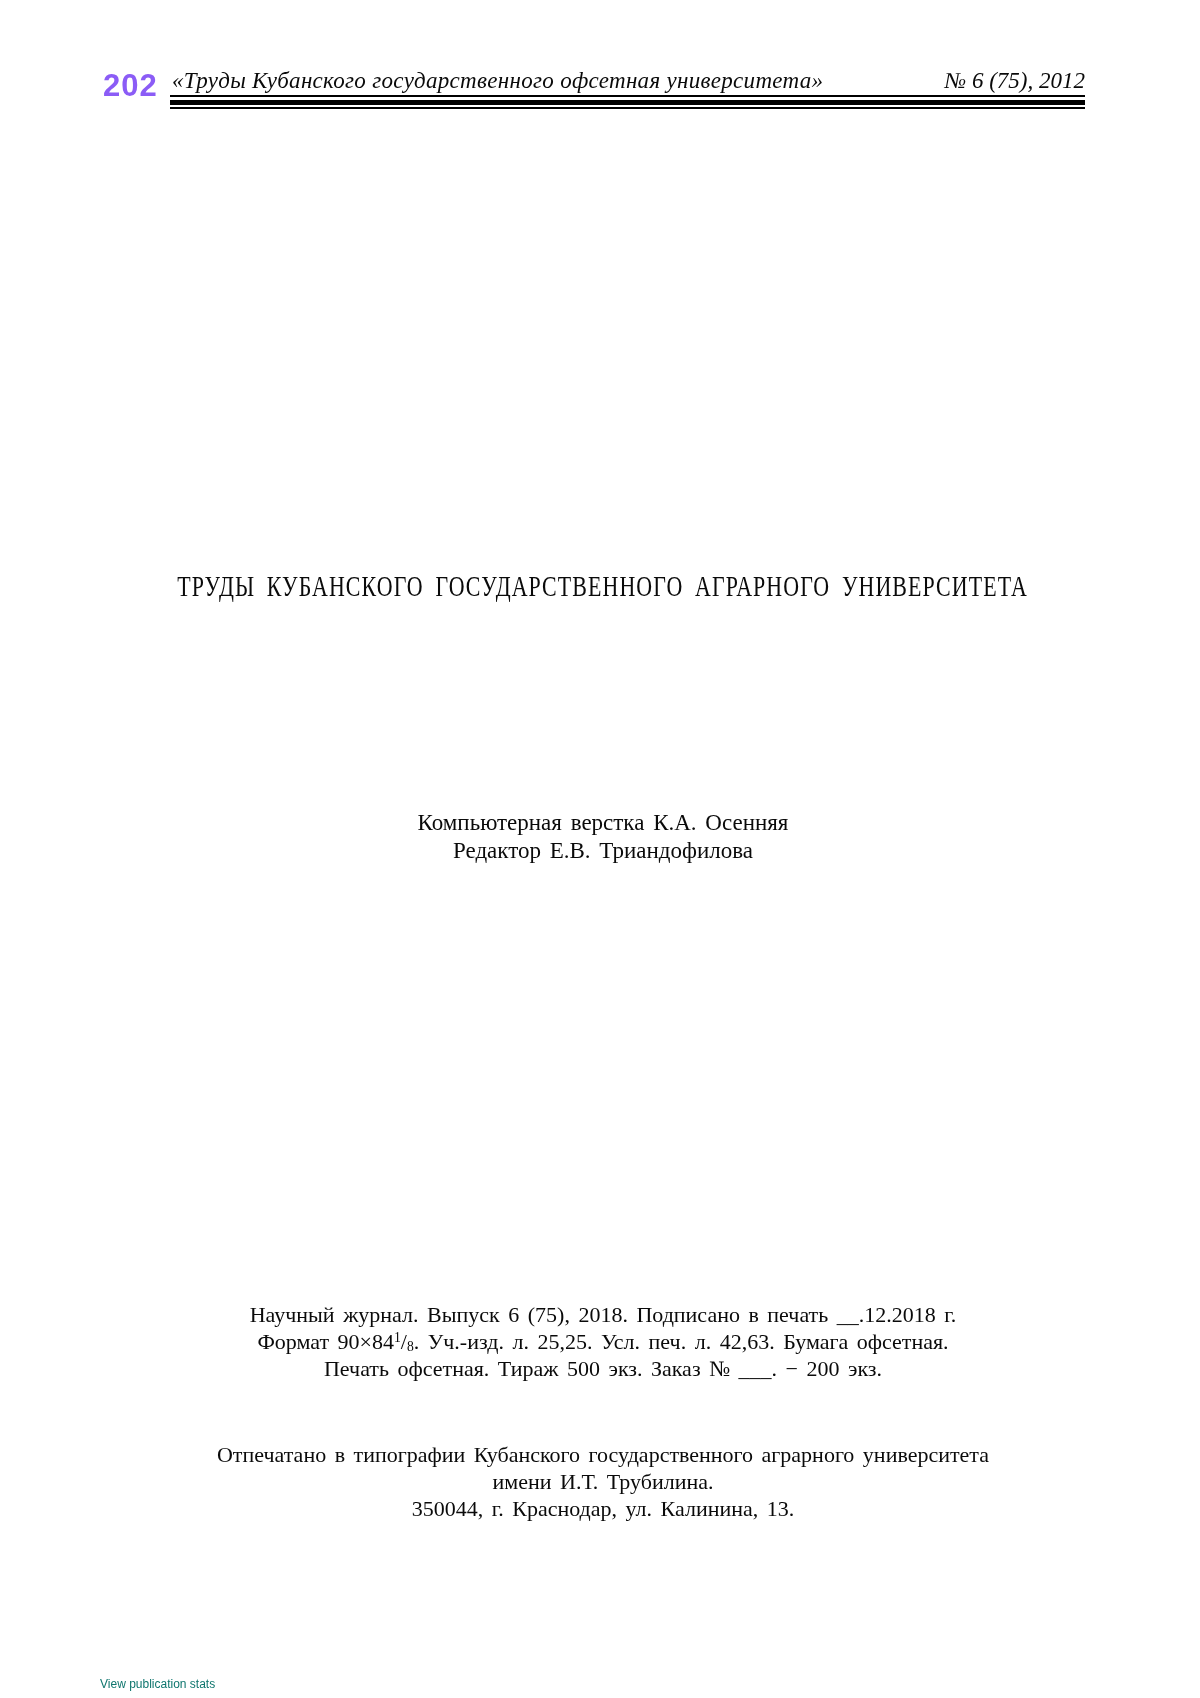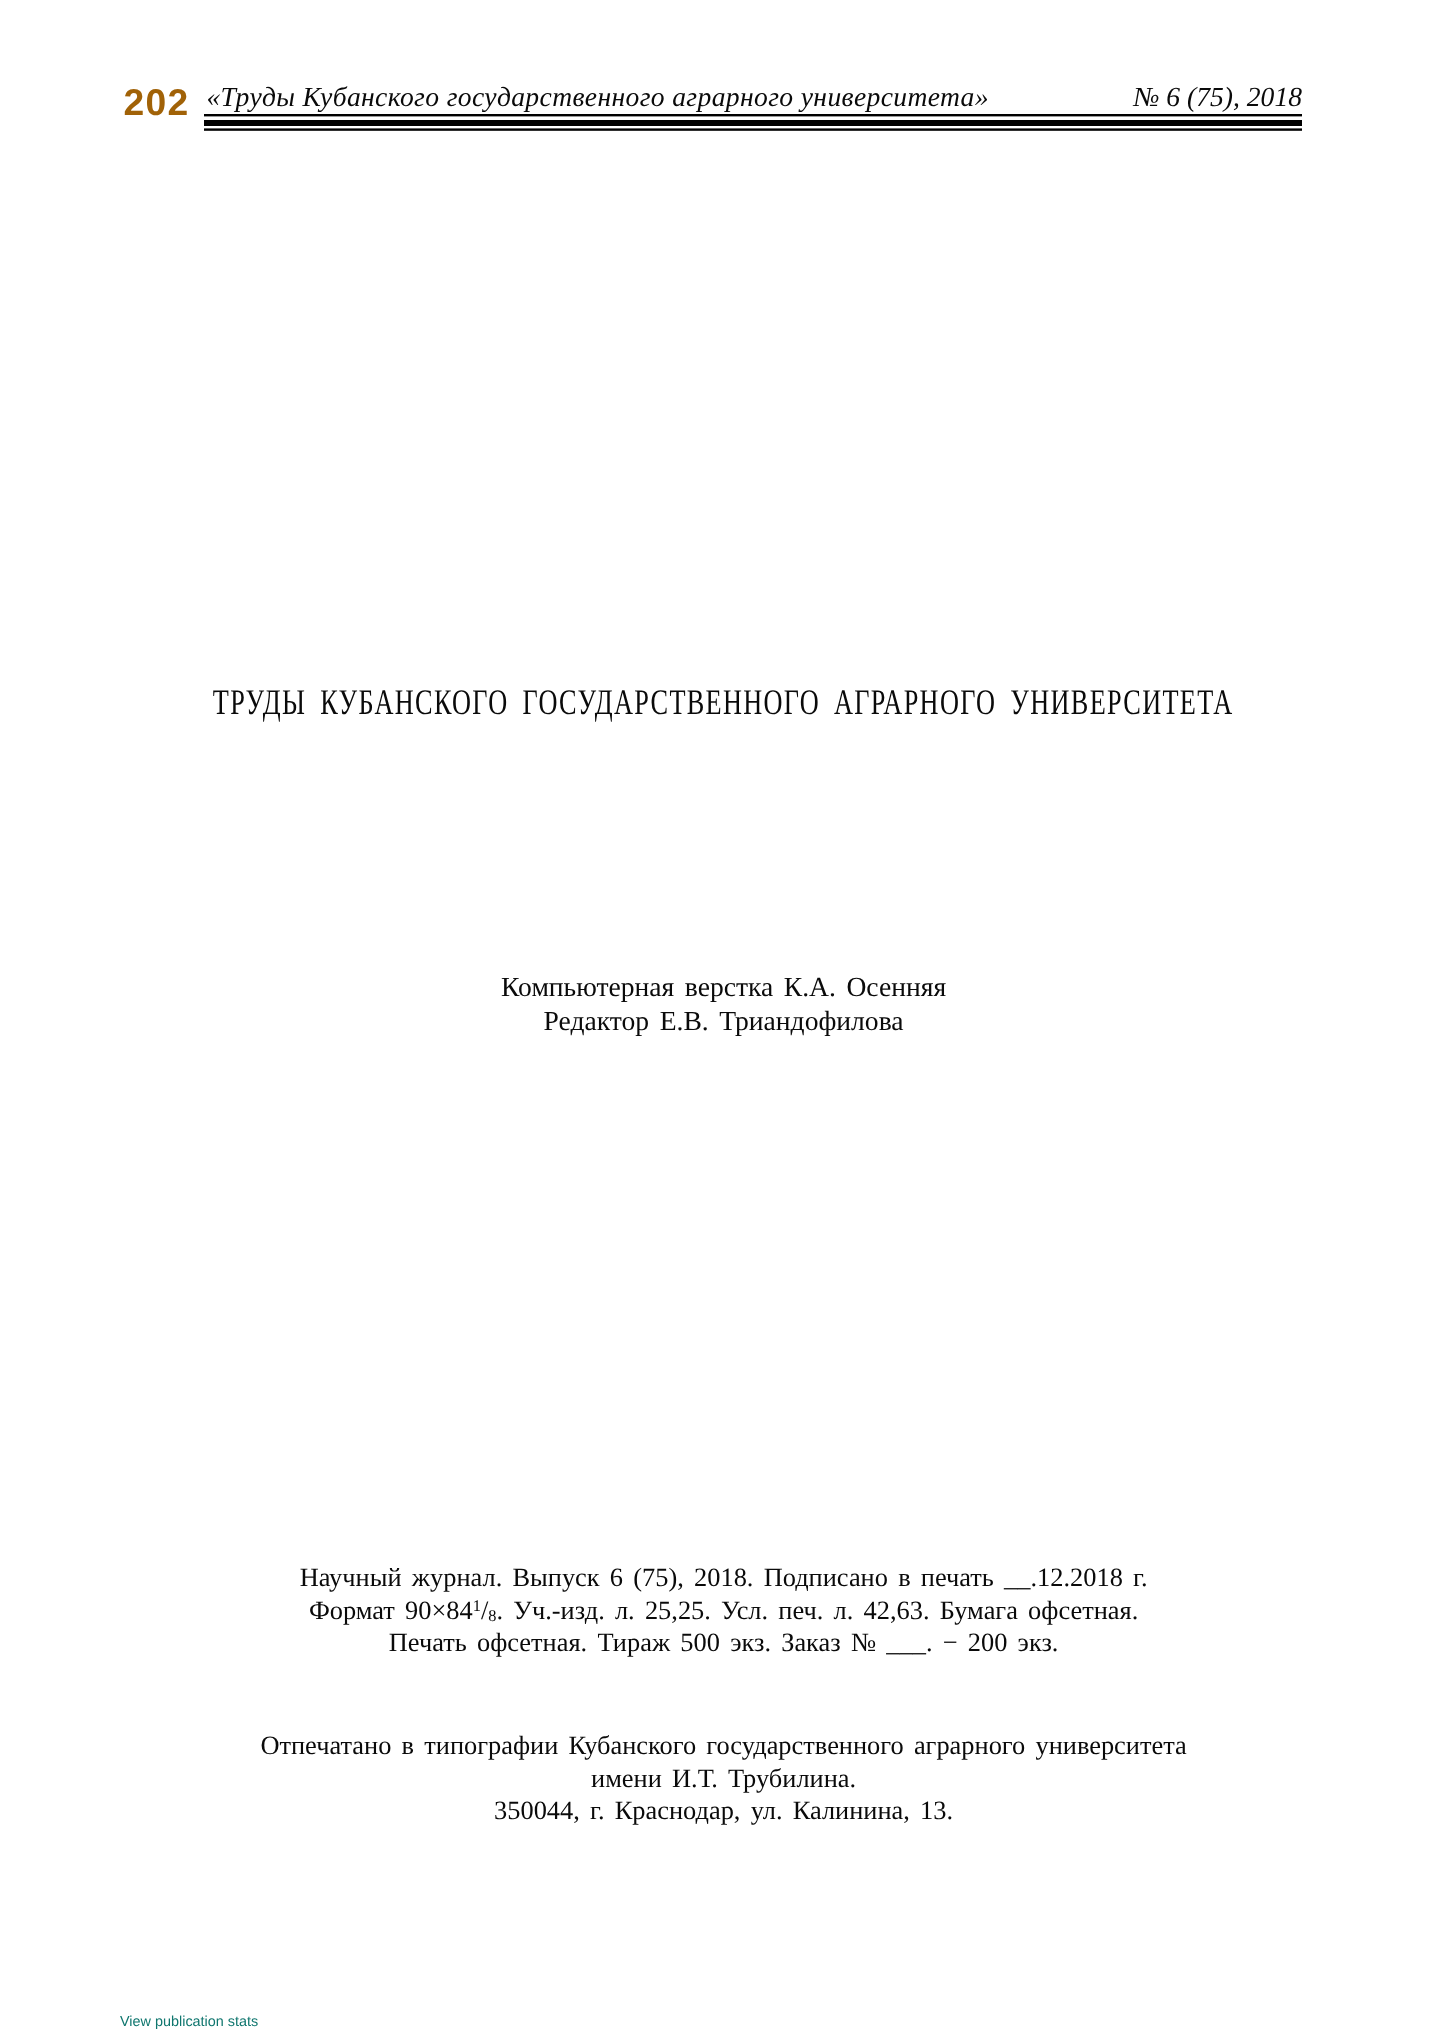--- a/index.html
+++ b/index.html
@@ -20,21 +20,21 @@
   
   .page-num {
     position: absolute;
     left: 103px;
     top: 70px;
     font-family: "Liberation Sans", sans-serif;
     font-weight: bold;
     font-size: 31px;
     letter-spacing: 1px;
     line-height: 1;
-    color: #a16207;
+    color: #8b5cf6;
   }
   .header-journal {
     position: absolute;
     left: 172px;
     top: 69px;
     font-style: italic;
     font-size: 23px;
     line-height: 1;
     white-space: nowrap;
     letter-spacing: 0.3px;
@@ -122,23 +122,23 @@
     cursor: pointer;
   }
 </style>
 </head>
 <body>
 
 <div class="page">
 
   <div class="page-num">202</div>
 
-  <div class="header-journal">«Труды Кубанского государственного аграрного университета»</div>
+  <div class="header-journal">«Труды Кубанского государственного офсетная университета»</div>
 
-  <div class="header-issue">№ 6 (75), 2018</div>
+  <div class="header-issue">№ 6 (75), 2012</div>
 
   <div class="rule rule-underline"></div>
   <div class="rule rule-thick"></div>
   <div class="rule rule-thin"></div>
 
   <div class="center-band doc-title">
     <span class="squeeze">ТРУДЫ КУБАНСКОГО ГОСУДАРСТВЕННОГО АГРАРНОГО УНИВЕРСИТЕТА</span>
   </div>
 
   <div class="center-band credits">

